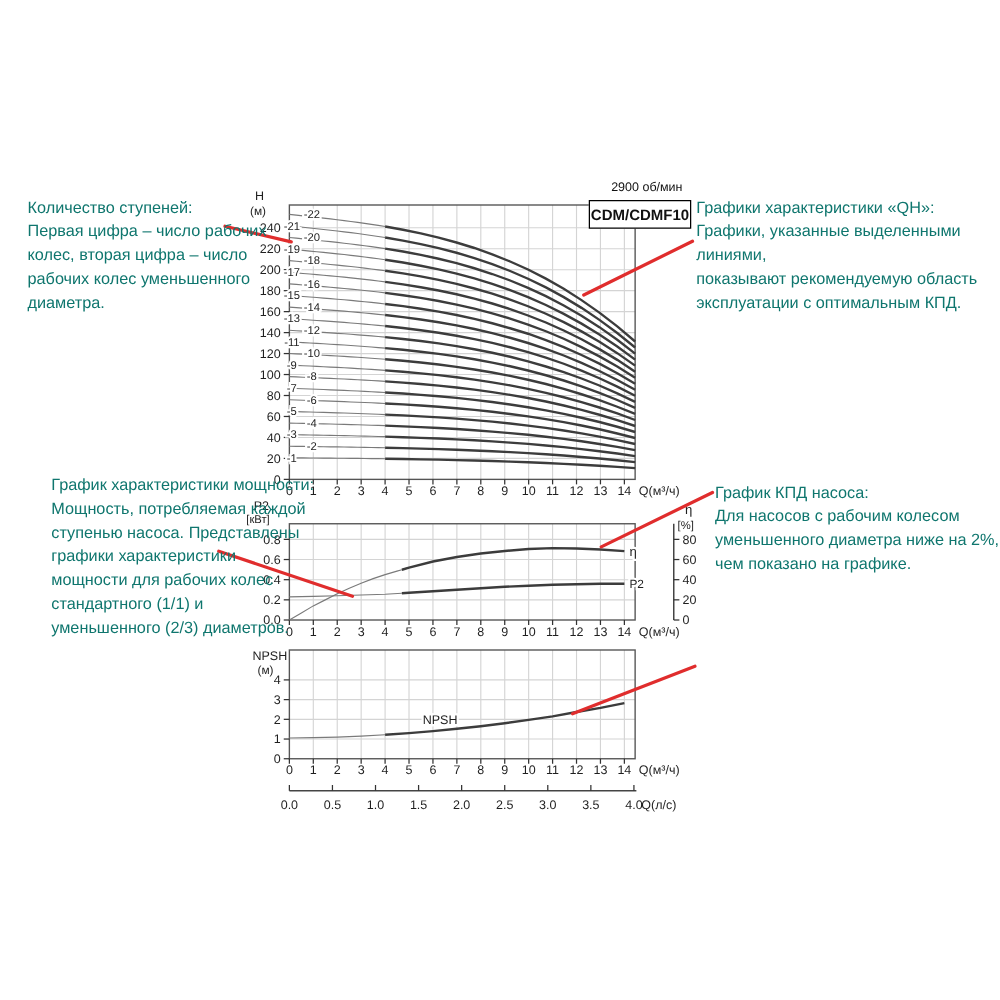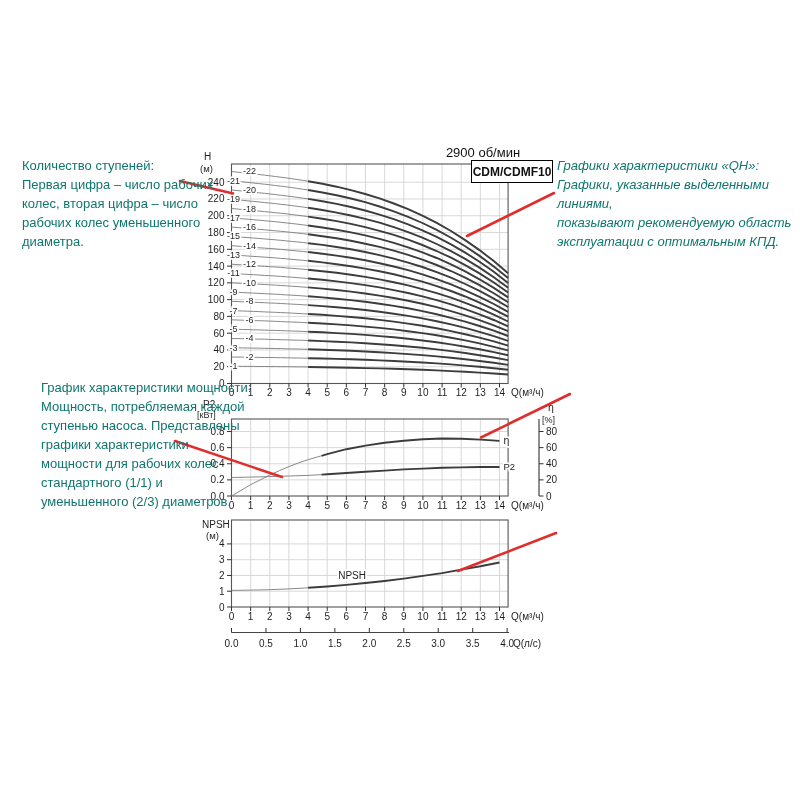--- a/index.html
+++ b/index.html
@@ -8,22 +8,22 @@
   #fig{position:absolute;left:0;top:0;}
   svg text{font-family:"Liberation Sans",sans-serif;fill:#1f1f1f;}
   .grid{stroke:#d4d4d4;stroke-width:0.9;}
   .frame{fill:none;stroke:#555;stroke-width:1.1;}
   .axisline{stroke:#444;stroke-width:1.2;fill:none;}
   .tickmark{stroke:#333;stroke-width:1;}
   .curve-thin{fill:none;stroke:#7a7a7a;stroke-width:0.9;}
   .curve-bold{fill:none;stroke:#3c3c3c;stroke-width:1.9;}
   .halo{paint-order:stroke;stroke:#ffffff;stroke-width:3.5;fill:#1f1f1f;}
   .note{position:absolute;font-size:13px;line-height:19px;color:#0f766e;white-space:pre-line;}
-  #rpm{position:absolute;left:420px;top:145px;width:126px;text-align:center;
-       font-size:13px;color:#111;}
+  #rpm{position:absolute;left:420px;top:145px;width:126px;text-align:right;
+       font-size:10px;color:#111;}
   #modelbox{position:absolute;left:471px;top:160px;width:80px;height:21px;
        background:#fff;border:1.5px solid #000;display:flex;align-items:center;
        justify-content:center;font-size:12px;font-weight:bold;color:#111;}
 </style>
 </head>
 <body>
 
 <div id="page">
   <svg id="fig" width="800" height="800" viewBox="0 0 800 800">
       <g>
@@ -360,24 +360,28 @@
     </svg>
 
   <div id="rpm" class="rpmtxt">2900 об/мин</div>
   <div id="modelbox">CDM/CDMF10</div>
 
   <div class="note" style="left:22px;top:156px;">Количество ступеней:
 Первая цифра – число рабочих
 колес, вторая цифра – число
 рабочих колес уменьшенного
 диаметра.</div>
-  <div class="note" style="left:557px;top:156px;font-style:italic;">Графики характеристики «QH»:
+  <div class="note" style="left:557px;top:156px;">Графики характеристики «QH»:
 Графики, указанные выделенными линиями,
 показывают рекомендуемую область
 эксплуатации с оптимальным КПД.</div>
   <div class="note" style="left:13px;top:378px;margin-left:28px;">График характеристики мощности:
 Мощность, потребляемая каждой
 ступенью насоса. Представлены
 графики характеристики
 мощности для рабочих колес
 стандартного (1/1) и
 уменьшенного (2/3) диаметров.</div>
+  <div class="note" style="left:572px;top:384px;">График КПД насоса:
+Для насосов с рабочим колесом
+уменьшенного диаметра ниже на 2%,
+чем показано на графике.</div>
 </div>
 
 </body></html>

